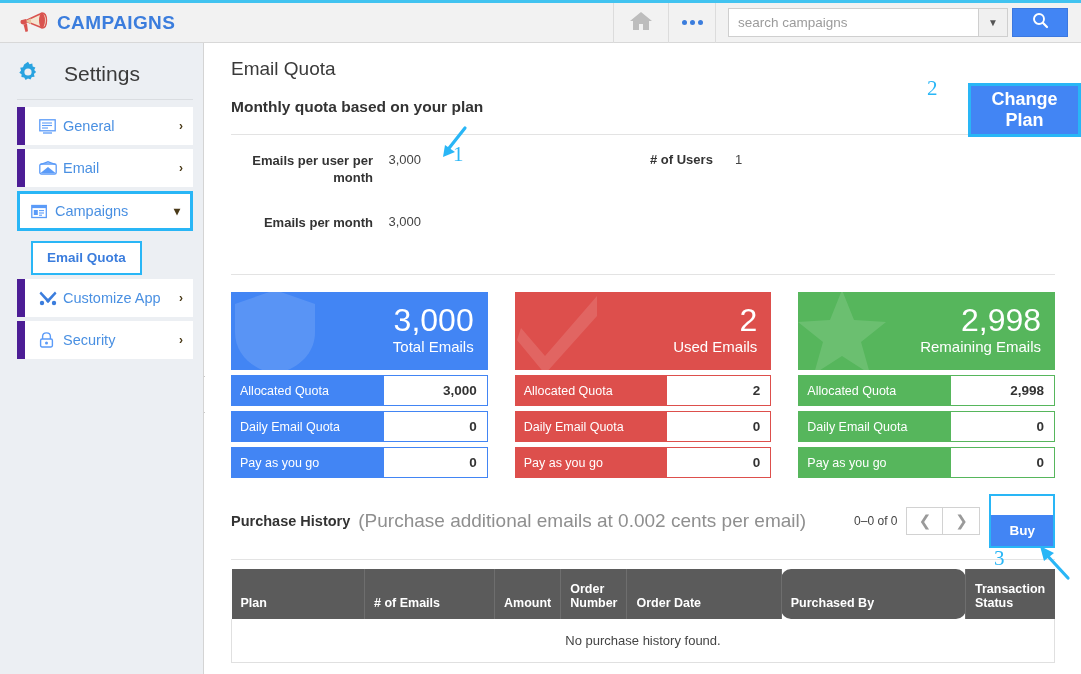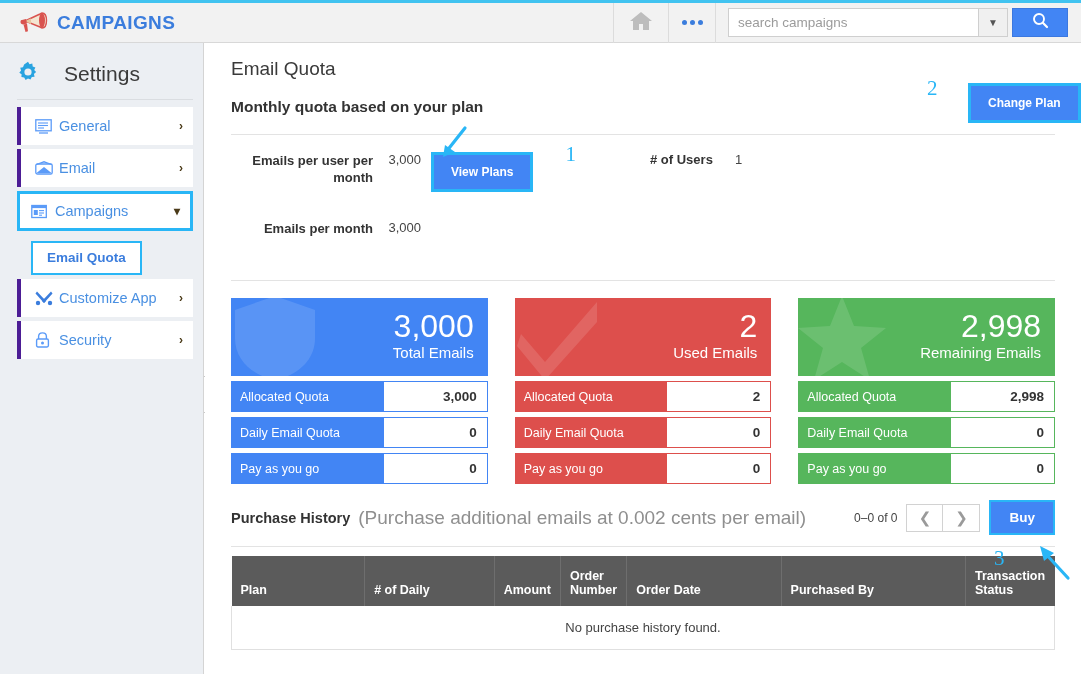--- a/index.html
+++ b/index.html
@@ -65,21 +65,21 @@
   #settings-head {
     display: flex; align-items: center; gap: 25px; padding: 18px 0 10px 17px;
   }
   #settings-head .title { font-size: 21px; color: #3a3a3a; }
   #nav { padding: 0 10px 0 17px; }
   #nav .rule { height: 1px; background: #dadde1; margin: 2px 0 7px 0; }
 
   .nav-item {
     position: relative; background: #fff; height: 38px; margin-bottom: 4px;
     display: flex; align-items: center; padding-left: 14px;
-    border-left: 4px solid #4c1d95;
+    border-left: 8px solid #4c1d95;
   }
   .nav-item .ico { width: 24px; display: flex; align-items: center; color: #5b9bf8; }
   .nav-item .lbl { font-size: 14.5px; color: #4a90e2; flex: 1; }
   .nav-item .chev { color: #4a3a18; font-size: 12px; font-weight: bold; padding-right: 10px; }
   .nav-item.active-outline {
     border: 3px solid #29b6f6; border-left: 3px solid #29b6f6;
     height: 40px; padding-left: 11px;
   }
   .nav-item.active-outline .lbl { color: #4a90e2; }
 
@@ -110,22 +110,22 @@
 
   #quota-grid { position: relative; padding: 0 26px; }
   .qrow { display: flex; align-items: flex-start; }
   .q-label {
     width: 142px; text-align: right; font-size: 13px; font-weight: bold; color: #333;
     line-height: 17px;
   }
   .q-value { width: 48px; text-align: right; font-size: 13px; color: #444; }
 
   .btn-blue {
-    background: #4285f4; color: #fff; font-size: 12px; font-weight: bold;
-    border: none; padding: 10px 17px; cursor: pointer;
+    background: #4285f4; color: #fff; font-size: 18px; font-weight: bold;
+    border: none; padding: 3px 17px; cursor: pointer;
     font-family: "Liberation Sans", sans-serif;
   }
   .hl-box { border: 3px solid #29b6f6; display: inline-block; }
 
   #users-block { position: absolute; left: 445px; top: 0; display: flex; gap: 22px; }
   #users-label { font-size: 13px; font-weight: bold; color: #333; }
   #users-value { font-size: 13px; color: #444; }
 
   #mid-rule { height: 1px; background: #e3e3e3; margin: 0 26px; }
 
@@ -163,21 +163,21 @@
   #ph-title { font-size: 14.5px; font-weight: bold; color: #333; }
   #ph-note { font-size: 19px; color: #8f8f8f; margin-left: 8px; }
   #ph-right { margin-left: auto; display: flex; align-items: center; gap: 9px; justify-content: flex-end; }
   #ph-count { font-size: 12px; color: #444; }
   .pager-btn {
     width: 37px; height: 28px; border: 1px solid #d2d2d2; background: #fff;
     display: flex; align-items: center; justify-content: center;
     color: #9a9a9a; font-size: 15px;
   }
   .pager-btn + .pager-btn { border-left: none; }
-  #buy-btn { padding: 8px 18px; font-size: 13.5px; }
+  #buy-btn { padding: 8px 18px; font-size: 13.5px; margin-top: 19px; }
 
   #ph-rule { height: 1px; background: #e3e3e3; margin: 11px 26px 0 26px; }
 
   #ph-table { margin: 9px 26px 0 26px; width: 824px; border-collapse: collapse; }
   #ph-table th {
     background: #5b5b5b; color: #fff; font-size: 12.5px; font-weight: bold;
     text-align: left; vertical-align: bottom; padding: 8px 9px 9px 9px;
     border-right: 1px solid #6e6e6e; height: 50px;
   }
   #ph-table th:last-child { border-right: none; }
@@ -346,23 +346,20 @@
     <button class="btn-blue">Change Plan</button>
   </div>
   <div class="anno-num" style="left:722px; top:33px;">2</div>
 
   <div id="quota-rule"></div>
 
   <div id="quota-grid" style="margin-top:17px;">
     <div class="qrow">
       <div class="q-label">Emails per user per month</div>
       <div class="q-value">3,000</div>
-      <div style="margin-left:10px;" class="hl-box">
-        <button class="btn-blue">View Plans</button>
-      </div>
       <div style="position:relative; width:0;">
         <span class="anno-num" style="left:32px; top:-10px;">1</span>
       </div>
 
       <div id="users-block">
         <span id="users-label"># of Users</span>
         <span id="users-value">1</span>
       </div>
     </div>
 
@@ -479,25 +476,25 @@
     <line x1="40" y1="38" x2="16" y2="12" stroke="#29b6f6" stroke-width="3.2" stroke-linecap="round"></line>
     <path d="M12 6 L26 13 L16 21 Z" fill="#29b6f6"></path>
   </svg>
 
   <div id="ph-rule"></div>
 
   <table id="ph-table">
     <thead>
       <tr>
         <th style="width:138px;">Plan</th>
-        <th style="width:134px;"># of Daily</th>
+        <th style="width:134px;"># of Emails</th>
         <th style="width:55px;">Amount</th>
         <th style="width:58px;">Order Number</th>
         <th style="width:160px;">Order Date</th>
-        <th style="width:190px;">Purchased By</th>
+        <th style="width:190px;border-radius:10px;">Purchased By</th>
         <th style="width:89px;">Transaction Status</th>
       </tr>
     </thead>
     <tbody>
       <tr>
         <td colspan="7">No purchase history found.</td>
       </tr>
     </tbody>
   </table>
 </div>

